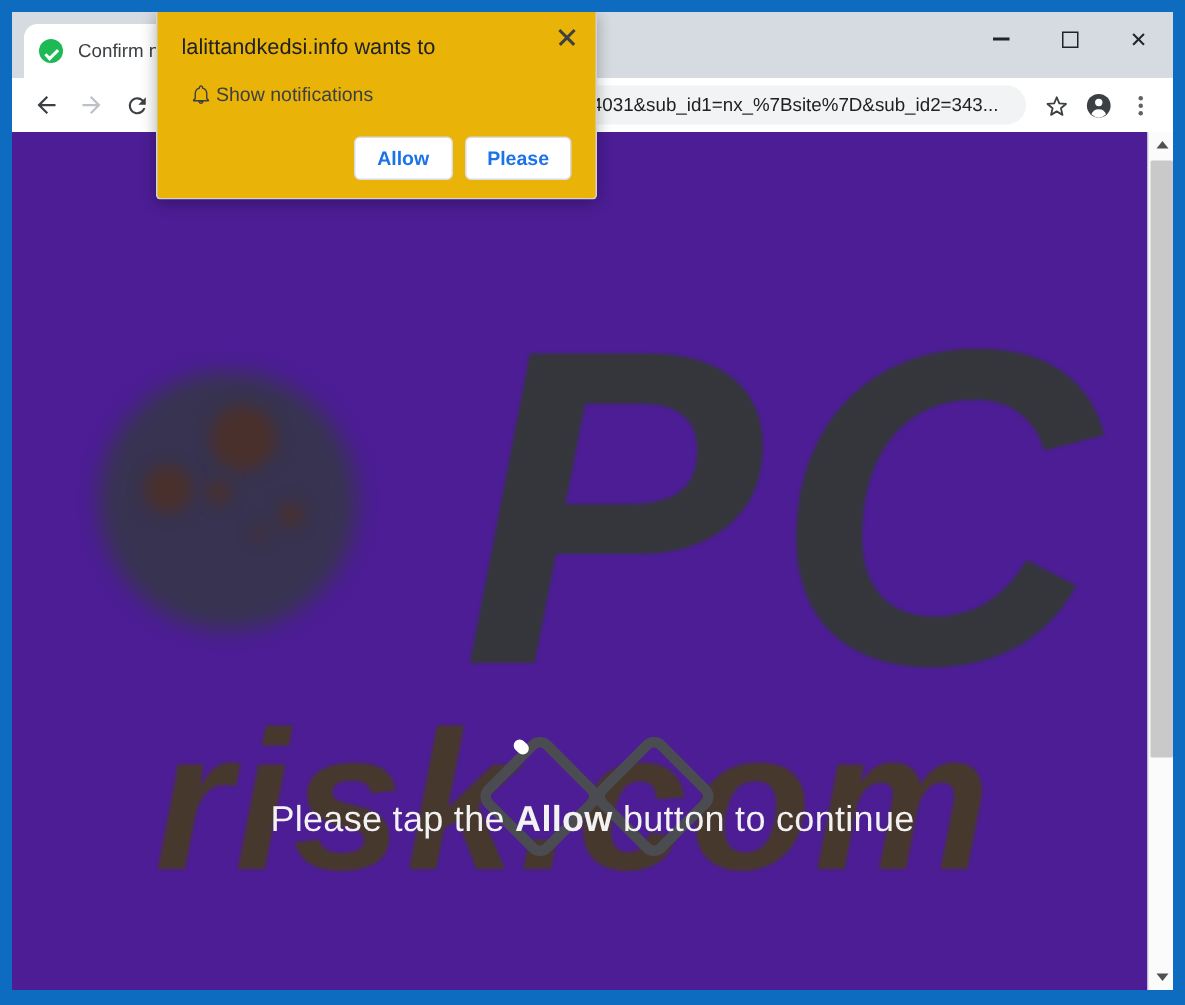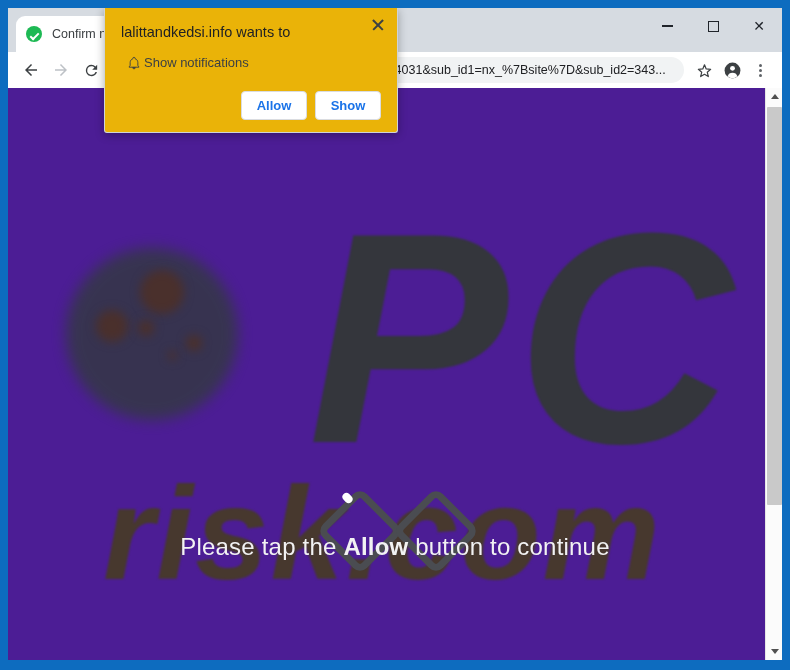--- a/index.html
+++ b/index.html
@@ -513,21 +513,21 @@
         <span class="bell">
           <svg width="14" height="16" viewBox="0 0 24 24">
             <path d="M12 22a2.2 2.2 0 0 0 2.2-2.2H9.8A2.2 2.2 0 0 0 12 22zm6.6-5.3v-5.3c0-3.3-1.8-6-4.8-6.7v-.7a1.8 1.8 0 1 0-3.6 0v.7c-3 .7-4.8 3.4-4.8 6.7v5.3L3.6 18.3v.9h16.8v-.9z" fill="none" stroke="#3c4043" stroke-width="1.6" stroke-linejoin="round"></path>
           </svg>
         </span>
         <span class="perm-row-label">Show notifications</span>
       </div>
 
       <div class="perm-actions">
         <button class="perm-btn">Allow</button>
-        <button class="perm-btn">Show</button>
+        <button class="perm-btn">Please</button>
       </div>
     </div>
 
     <div class="scrollbar">
       <div class="sb-arrow sb-up">
         <span class="tri"></span>
       </div>
       <div class="sb-thumb"></div>
       <div class="sb-arrow sb-down">
         <span class="tri"></span>

